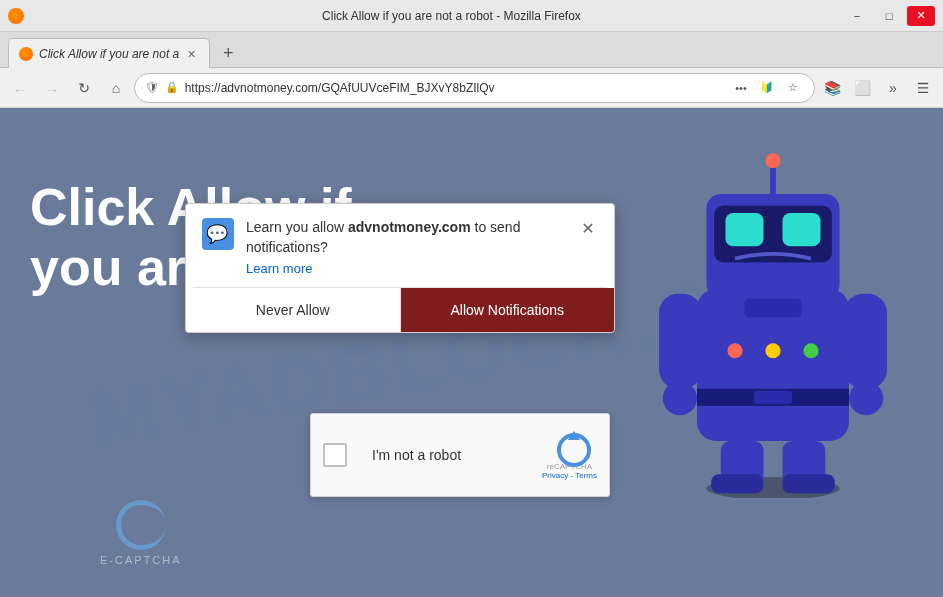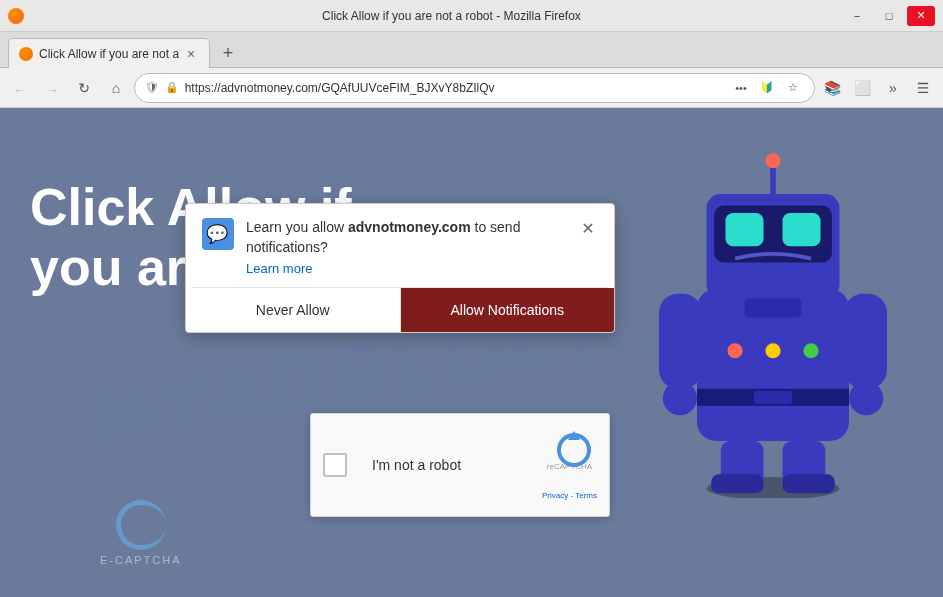--- a/index.html
+++ b/index.html
@@ -61,20 +61,21 @@
       background: #f0f0f0;
       border: 1px solid #bbb;
       border-bottom: none;
       border-radius: 5px 5px 0 0;
       padding: 0 10px;
       font-size: 12px;
       min-width: 200px;
       max-width: 240px;
       position: relative;
       top: 1px;
+      font-style: italic;
     }
     .tab-favicon { width: 14px; height: 14px; margin-right: 6px; flex-shrink: 0; }
     .ff-favicon {
       width: 14px; height: 14px;
       background: radial-gradient(circle at 40% 40%, #ff9500, #ff6200);
       border-radius: 50%;
     }
     .tab-label { font-size: 12px; color: #333; flex: 1; overflow: hidden; text-overflow: ellipsis; white-space: nowrap; }
     .tab-close {
       width: 16px; height: 16px;
@@ -438,20 +439,20 @@
         <div class="recaptcha-icon">
           <svg viewBox="0 0 40 40" width="40" height="40">
             <path d="M20 5 A15 15 0 0 1 35 20" stroke="#4a90e2" stroke-width="4" fill="none" stroke-linecap="round"></path>
             <path d="M35 20 A15 15 0 0 1 20 35" stroke="#4a90e2" stroke-width="4" fill="none" stroke-linecap="round"></path>
             <path d="M20 35 A15 15 0 0 1 5 20" stroke="#4a90e2" stroke-width="4" fill="none" stroke-linecap="round"></path>
             <path d="M5 20 A15 15 0 0 1 20 5" stroke="#4a90e2" stroke-width="4" fill="none" stroke-linecap="round"></path>
             <polygon points="20,1 26,10 14,10" fill="#4a90e2"></polygon>
           </svg>
         </div>
         <span class="recaptcha-branding">reCAPTCHA</span>
-        <div style="font-size:8px;color:#0066cc;text-align:center;margin-top:20px;">
+        <div style="font-size:8px;color:#0066cc;text-align:center;">
           <span style="cursor:pointer;">Privacy</span><span> - </span><span style="cursor:pointer;">Terms</span>
         </div>
       </div>
     </div>
 
   </div>
 </div>
 
 </body></html>

